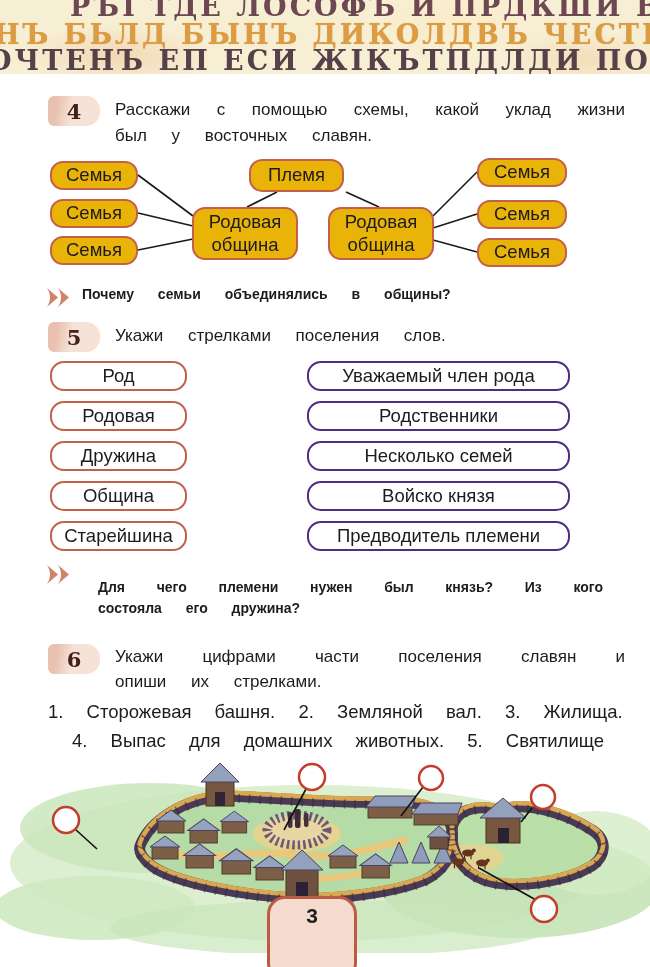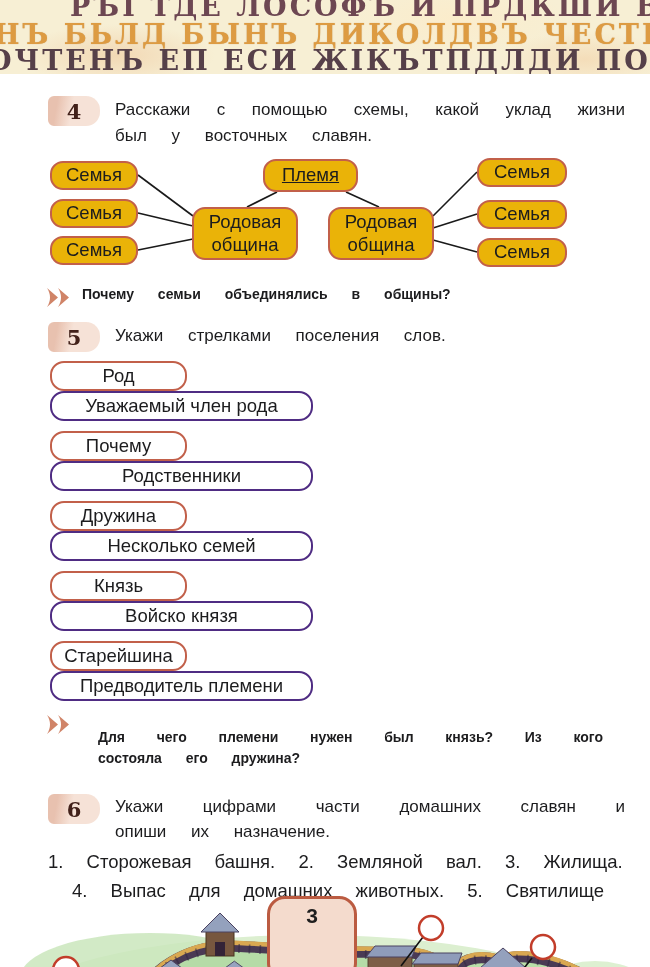--- a/index.html
+++ b/index.html
@@ -35,21 +35,21 @@
         border-radius:13px;display:flex;align-items:center;justify-content:center;
         font-size:18.5px;text-align:center;line-height:1.2;padding:0 4px;}
 
   
   .question{display:flex;align-items:flex-start;padding-left:46px;padding-right:25px;}
   .chev{flex:none;margin:4px 10px 0 0;}
   .q-text{font-size:14px;line-height:1.5;text-align:justify;word-spacing:20px;width:505px;font-weight:bold;}
 
   
   .match{margin:9px 0 0 50px;}
-  .match-row{display:flex;margin-bottom:10px;flex-direction:column;}
+  .match-row{display:flex;margin-bottom:10px;}
   .mbox{box-sizing:border-box;height:30px;background:#fff;display:flex;align-items:center;
         justify-content:center;font-size:18.5px;}
   .term{width:137px;border:2.5px solid #c2604a;border-radius:14px;margin-right:120px;}
   .def{width:263px;border:2.5px solid #4f2c83;border-radius:14px;}
 
   
   .legend{margin:4px 25px 0 48px;font-size:18.5px;line-height:1.55;}
   .legend-l1{word-spacing:18px;}
   .legend-l2{word-spacing:18px;margin-left:24px;}
 
@@ -92,21 +92,21 @@
         <line x1="277" y1="38" x2="247" y2="53"></line>
         <line x1="346" y1="38" x2="379" y2="53"></line>
         <line x1="433" y1="62" x2="477" y2="18"></line>
         <line x1="433" y1="74" x2="477" y2="60"></line>
         <line x1="433" y1="86" x2="477" y2="98"></line>
       </g>
     </svg>
     <div class="dbox" style="left:50px;top:7px;width:88px;height:29px;">Семья</div>
     <div class="dbox" style="left:50px;top:45px;width:88px;height:29px;">Семья</div>
     <div class="dbox" style="left:50px;top:82px;width:88px;height:29px;">Семья</div>
-    <div class="dbox" style="left:263px;top:5px;width:95px;height:33px;text-decoration:underline;">Племя</div>
+    <div class="dbox" style="left:249px;top:5px;width:95px;height:33px;">Племя</div>
     <div class="dbox" style="left:192px;top:53px;width:106px;height:53px;">Родовая община</div>
     <div class="dbox" style="left:328px;top:53px;width:106px;height:53px;">Родовая община</div>
     <div class="dbox" style="left:477px;top:4px;width:90px;height:29px;">Семья</div>
     <div class="dbox" style="left:477px;top:46px;width:90px;height:29px;">Семья</div>
     <div class="dbox" style="left:477px;top:84px;width:90px;height:29px;">Семья</div>
   </div>
 
   <div class="question mt10">
     <svg class="chev" width="26" height="19" viewBox="0 0 26 19">
       <path d="M1 0 L12 9.5 L1 19 C5 13 5 6 1 0 Z" fill="#d08468"></path>
@@ -121,50 +121,50 @@
     </span>
     <p class="task-text" style="margin:2px 0 0 0;">Укажи стрелками поселения слов.</p>
   </div>
 
   <div class="match">
     <div class="match-row">
       <div class="mbox term">Род</div>
       <div class="mbox def">Уважаемый член рода</div>
     </div>
     <div class="match-row">
-      <div class="mbox term">Почему</div>
+      <div class="mbox term">Родовая</div>
       <div class="mbox def">Родственники</div>
     </div>
     <div class="match-row">
       <div class="mbox term">Дружина</div>
       <div class="mbox def">Несколько семей</div>
     </div>
     <div class="match-row">
-      <div class="mbox term">Князь</div>
+      <div class="mbox term">Община</div>
       <div class="mbox def">Войско князя</div>
     </div>
     <div class="match-row">
       <div class="mbox term">Старейшина</div>
       <div class="mbox def">Предводитель племени</div>
     </div>
   </div>
 
   <div class="question mt7">
     <svg class="chev" width="26" height="19" viewBox="0 0 26 19">
       <path d="M1 0 L12 9.5 L1 19 C5 13 5 6 1 0 Z" fill="#d08468"></path>
       <path d="M12 0 L23 9.5 L12 19 C16 13 16 6 12 0 Z" fill="#d08468"></path>
     </svg>
     <p class="q-text" style="margin:16px;">Для чего племени нужен был князь? Из кого состояла его дружина?</p>
   </div>
 
   <div class="task-head mt8">
     <span class="badge">
       <span>6</span>
     </span>
-    <p class="task-text" style="margin:2px 0 0 0;line-height:1.45;">Укажи цифрами части домашних славян и опиши их назначение.</p>
+    <p class="task-text" style="margin:2px 0 0 0;line-height:1.45;">Укажи цифрами части поселения славян и опиши их стрелками.</p>
   </div>
 
   <div class="legend">
     <div class="legend-l1">1. Сторожевая башня.  2. Земляной вал.  3. Жилища.</div>
     <div class="legend-l2">4. Выпас для домашних животных.  5. Святилище</div>
   </div>
 
   <svg class="illus" width="650" height="195" viewBox="0 0 650 195">
 
     <g>

